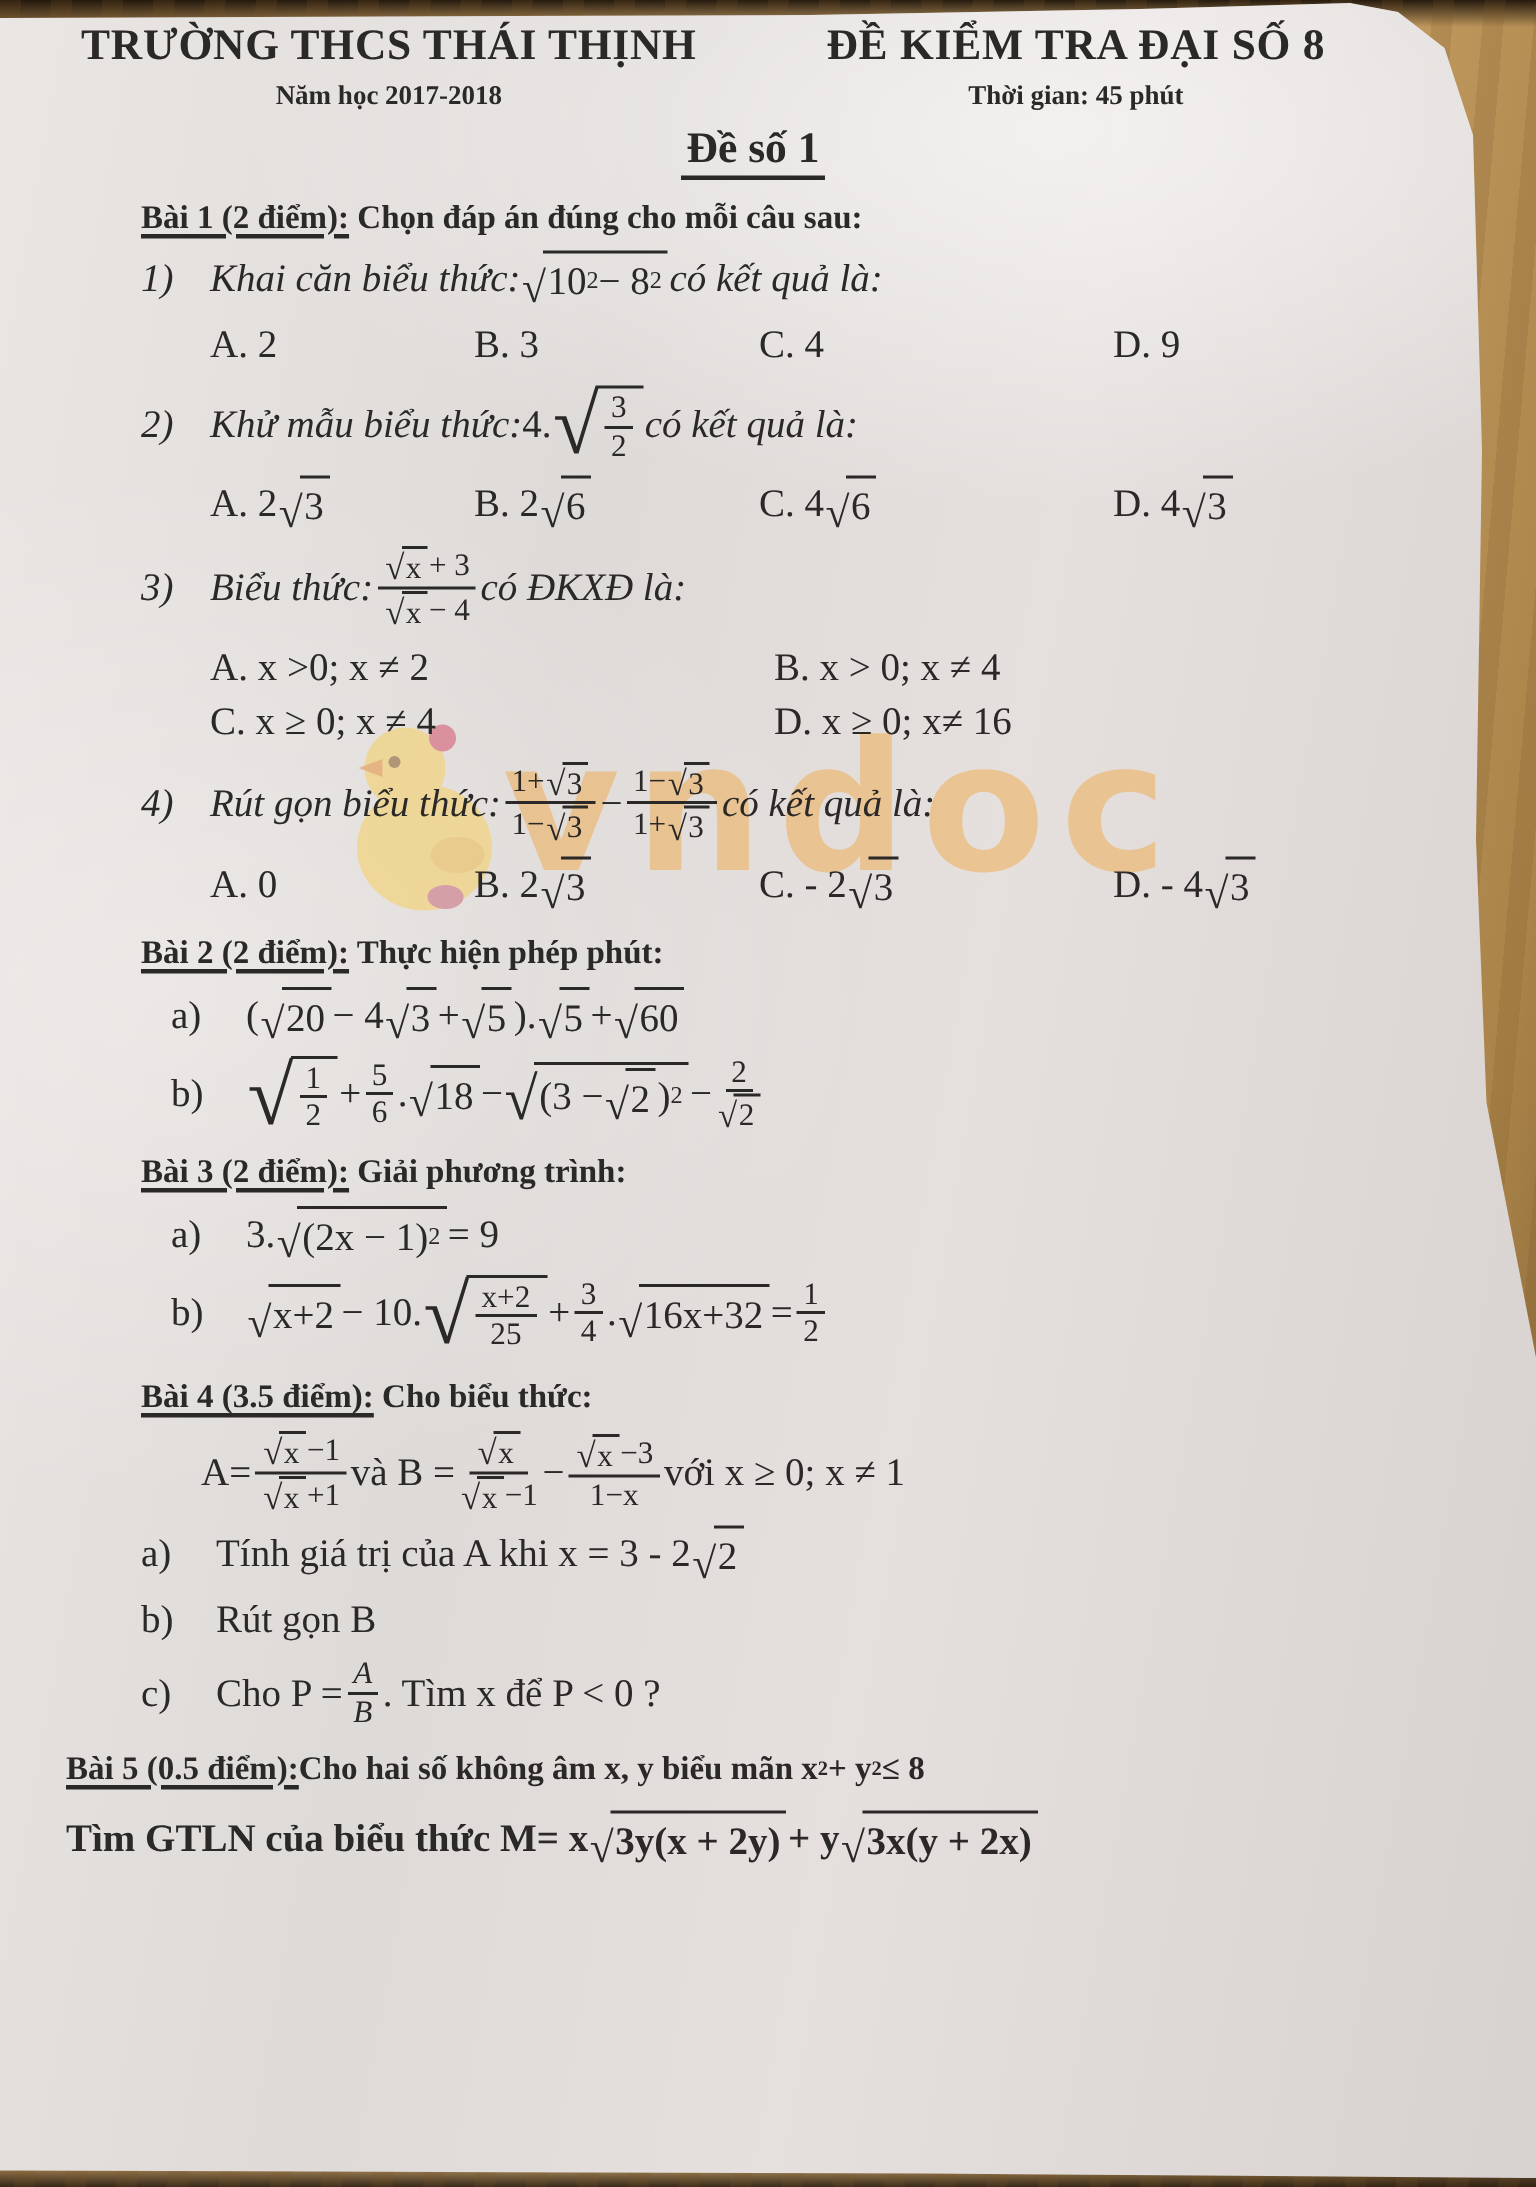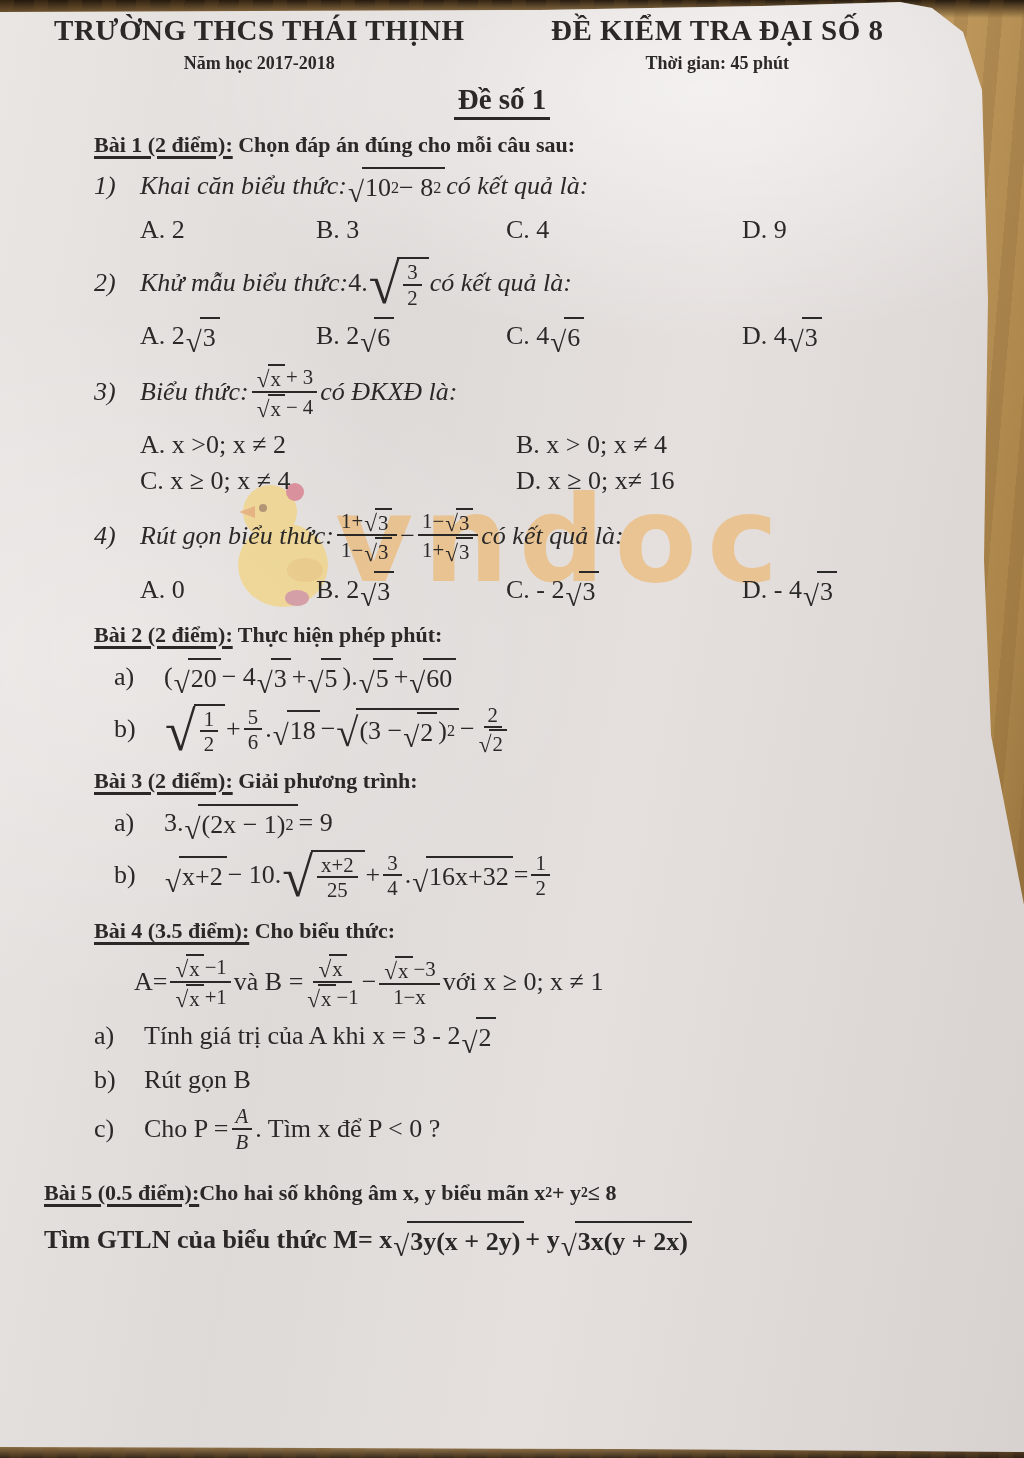--- a/index.html
+++ b/index.html
@@ -587,21 +587,21 @@
               <span class="fd">
                 <span class="it">B</span>
               </span>
             </span>
             <span>. Tìm x để P &lt; 0 ?</span>
           </span>
         </div>
     </div>
 
     <div>
-      <div class="heading bold" style="margin-top:26px;display:flex;align-items:flex-end">
+      <div class="heading bold" style="margin-top:12px;display:flex;align-items:flex-end">
           <span class="bu">Bài 5 (0.5 điểm):</span>
           <span class="math bold">
             <span> Cho hai số không âm x, y biểu mãn x</span>
             <sup>2</sup>
             <span> + y</span>
             <sup>2</sup>
             <span> ≤ 8</span>
           </span>
         </div>
       <div class="qline bold" style="margin-top:14px">

